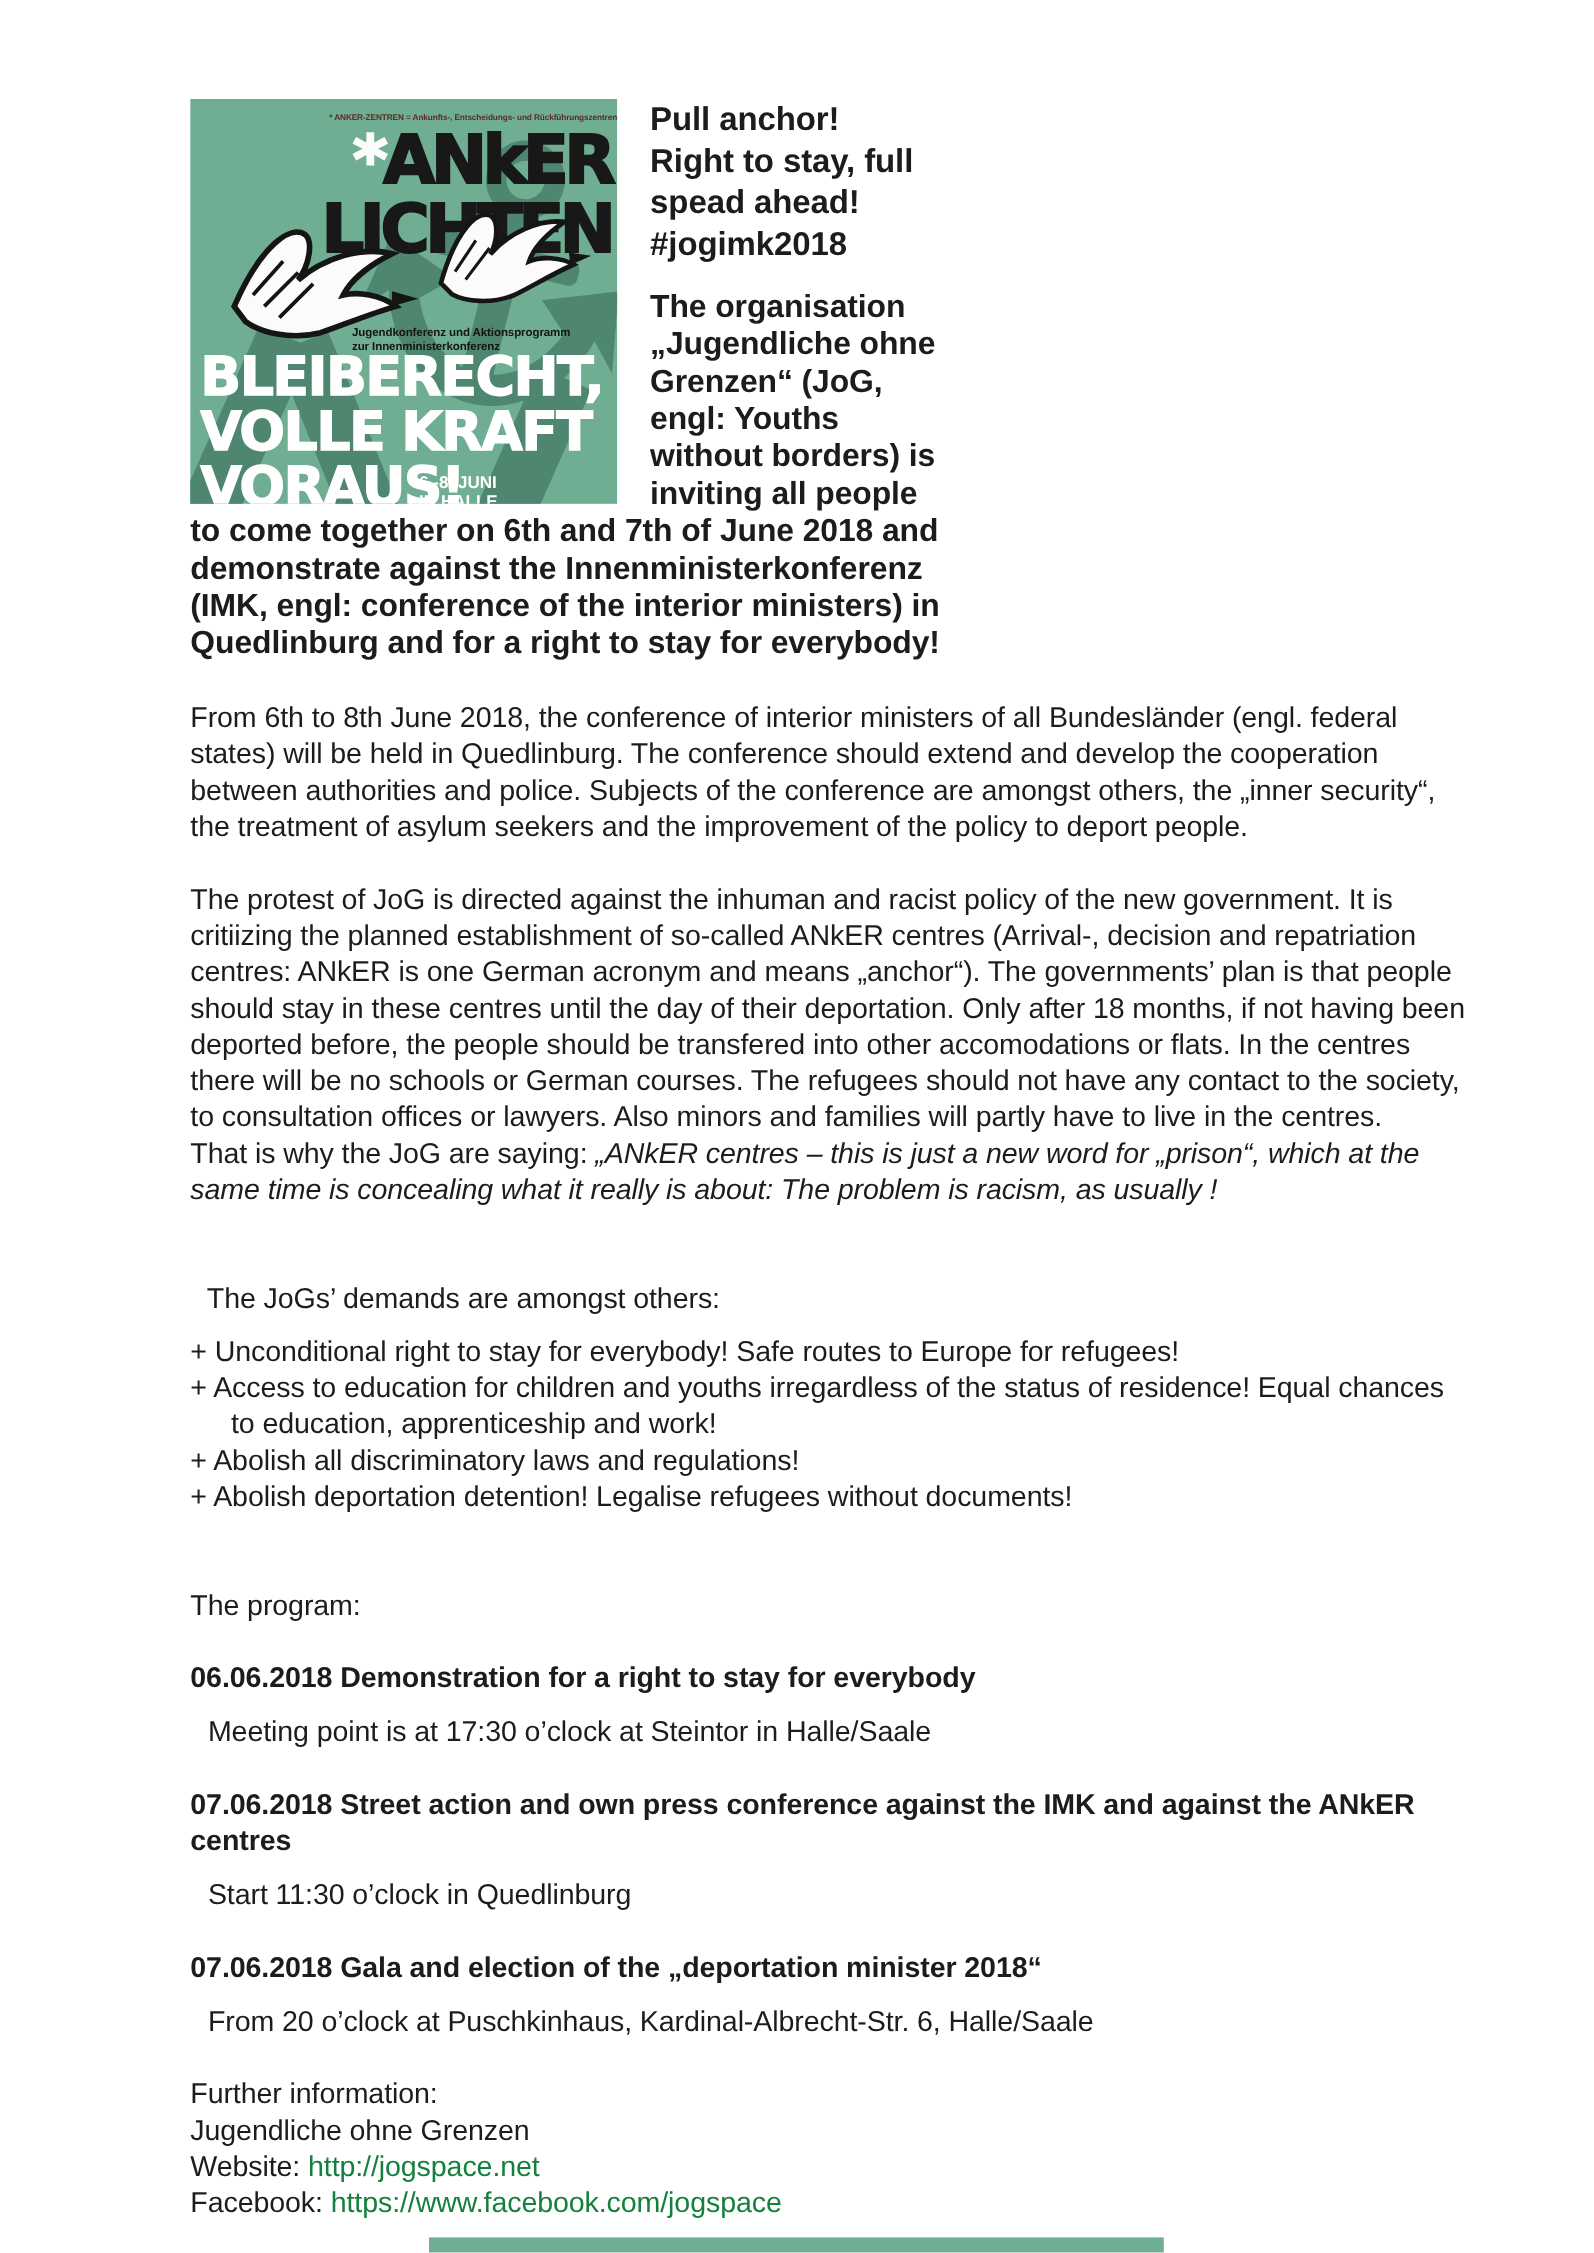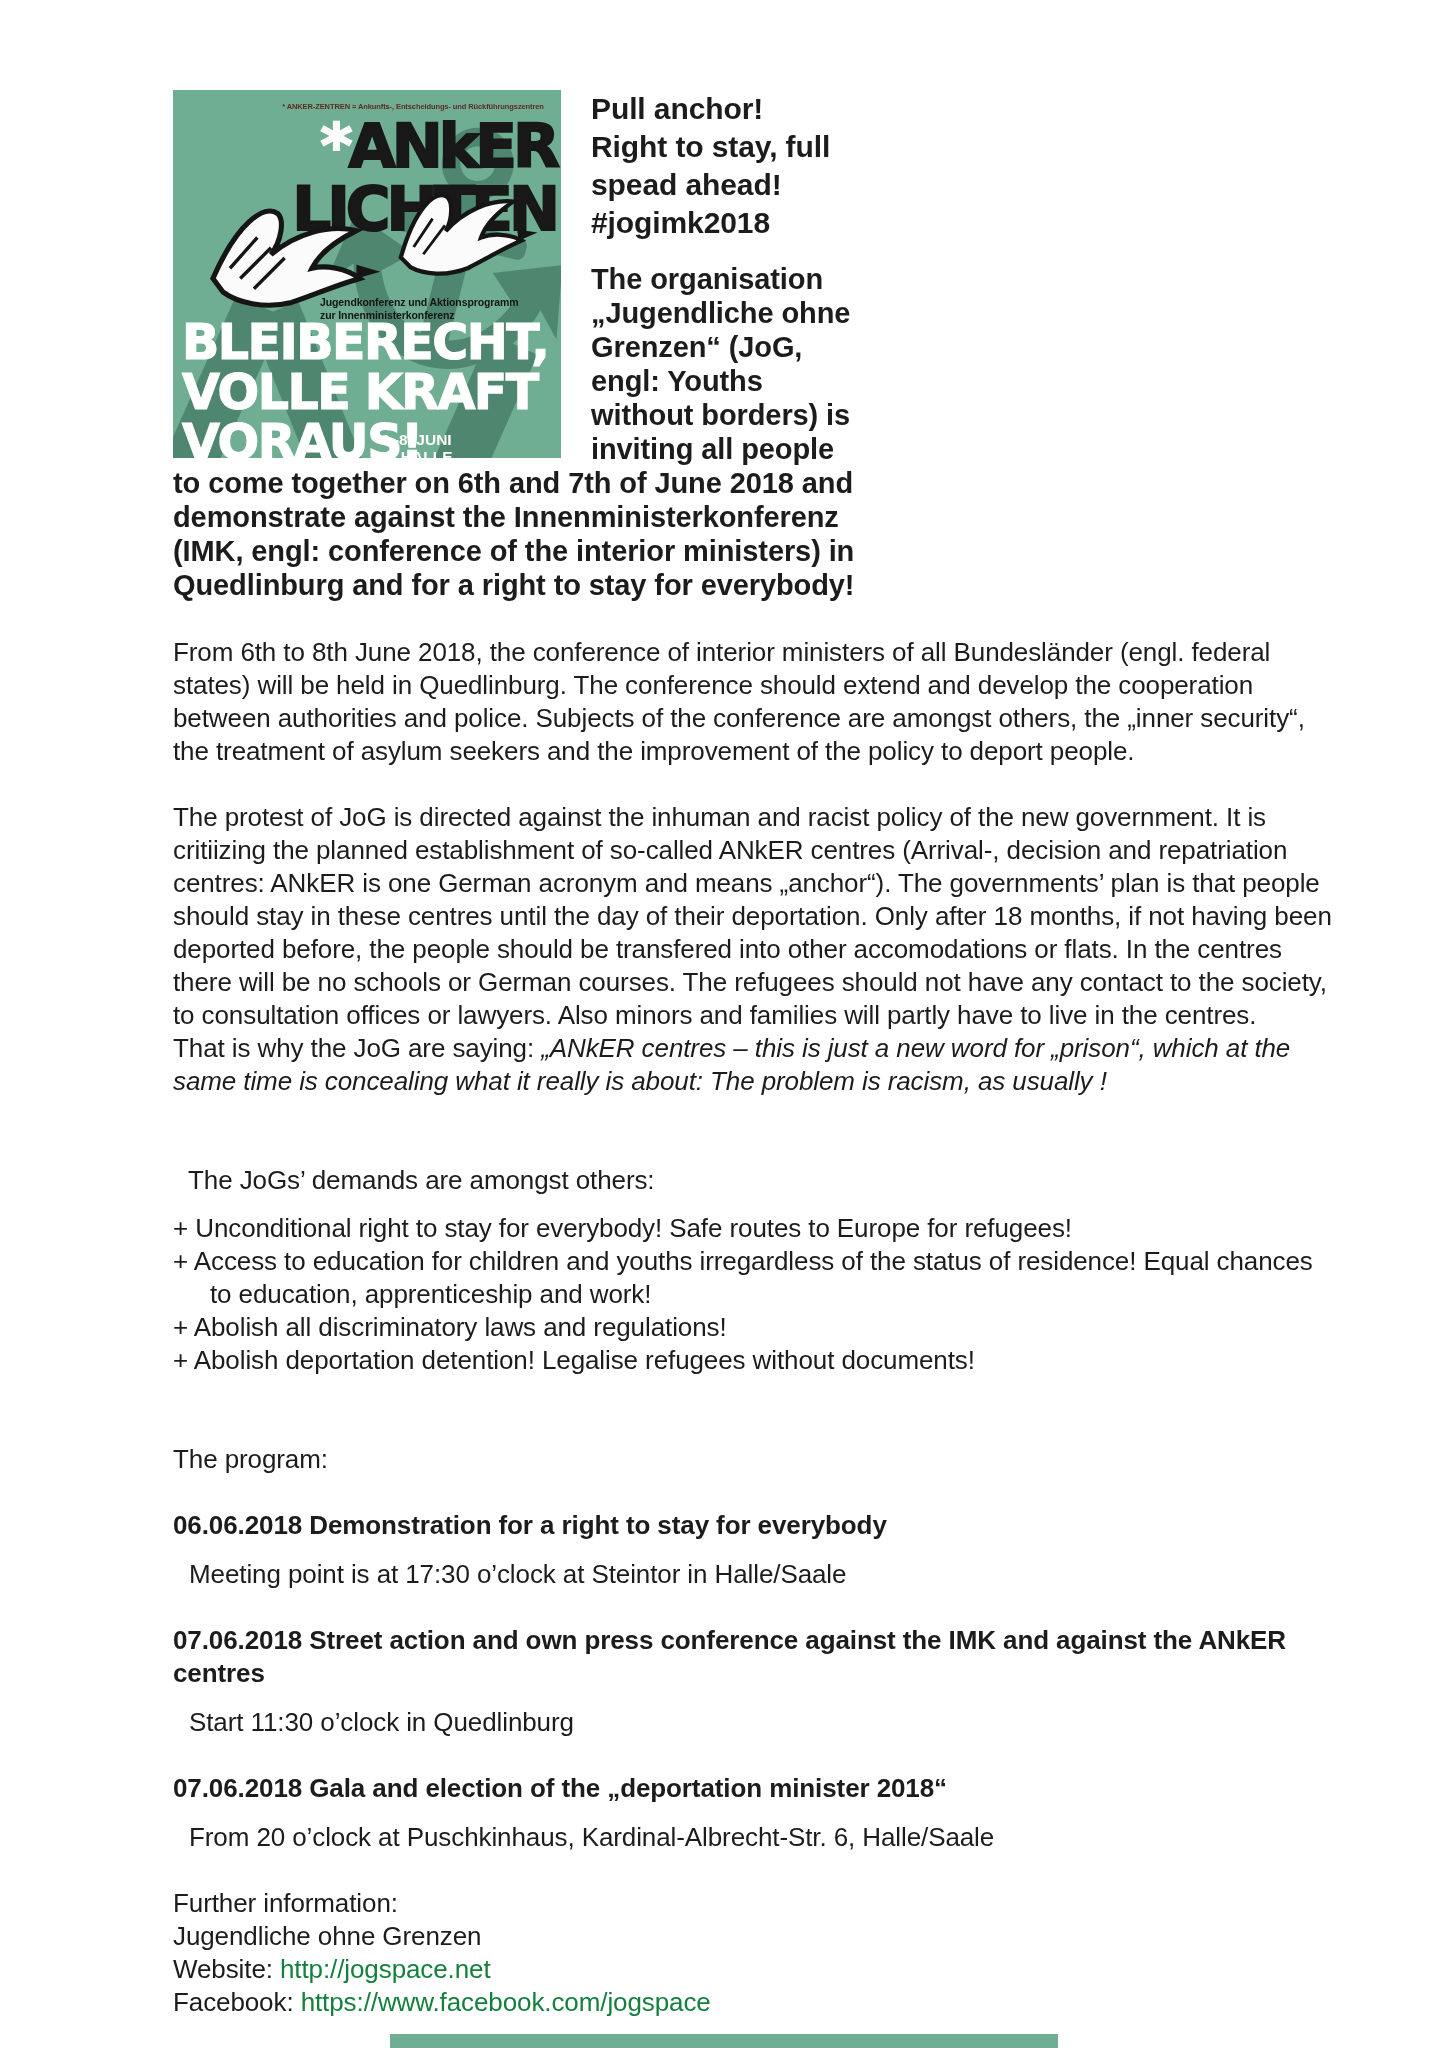--- a/index.html
+++ b/index.html
@@ -23,21 +23,21 @@
     position:absolute; top:24px; left:0; right:5px; text-align:right; z-index:1;
     font-family:"DejaVu Sans", sans-serif; font-weight:bold;
     font-size:61px; line-height:63px; letter-spacing:-4px; color:#181818;
     -webkit-text-stroke:2px #181818;
   }
   .poster-title .star { color:#fcfcfc; -webkit-text-stroke:2px #fcfcfc; }
   .gull1 { position:absolute; left:16px;  top:98px; width:205px; height:140px; z-index:2; }
   .gull2 { position:absolute; left:205px; top:84px; width:170px; height:115px; z-index:2; transform:rotate(-8deg); }
   .poster-disclaimer {
     position:absolute; top:12px; left:92px; right:0; z-index:3;
-    font-size:7.5px; line-height:9px; font-weight:bold; color:#5d2b25; text-align:center;
+    font-size:7.5px; line-height:9px; font-weight:bold; color:#5d2b25; text-align:right;
   }
   .poster-subtitle {
     position:absolute; left:147px; top:206px; z-index:3;
     font-size:10.5px; line-height:13px; font-weight:bold; color:#141414;
   }
   .poster-slogan {
     position:absolute; left:9px; top:228px; z-index:3; color:#ffffff;
     font-family:"DejaVu Sans", sans-serif; font-weight:bold;
     font-size:49px; line-height:50px; letter-spacing:-1.5px;
     -webkit-text-stroke:1.2px #ffffff; white-space:nowrap;

